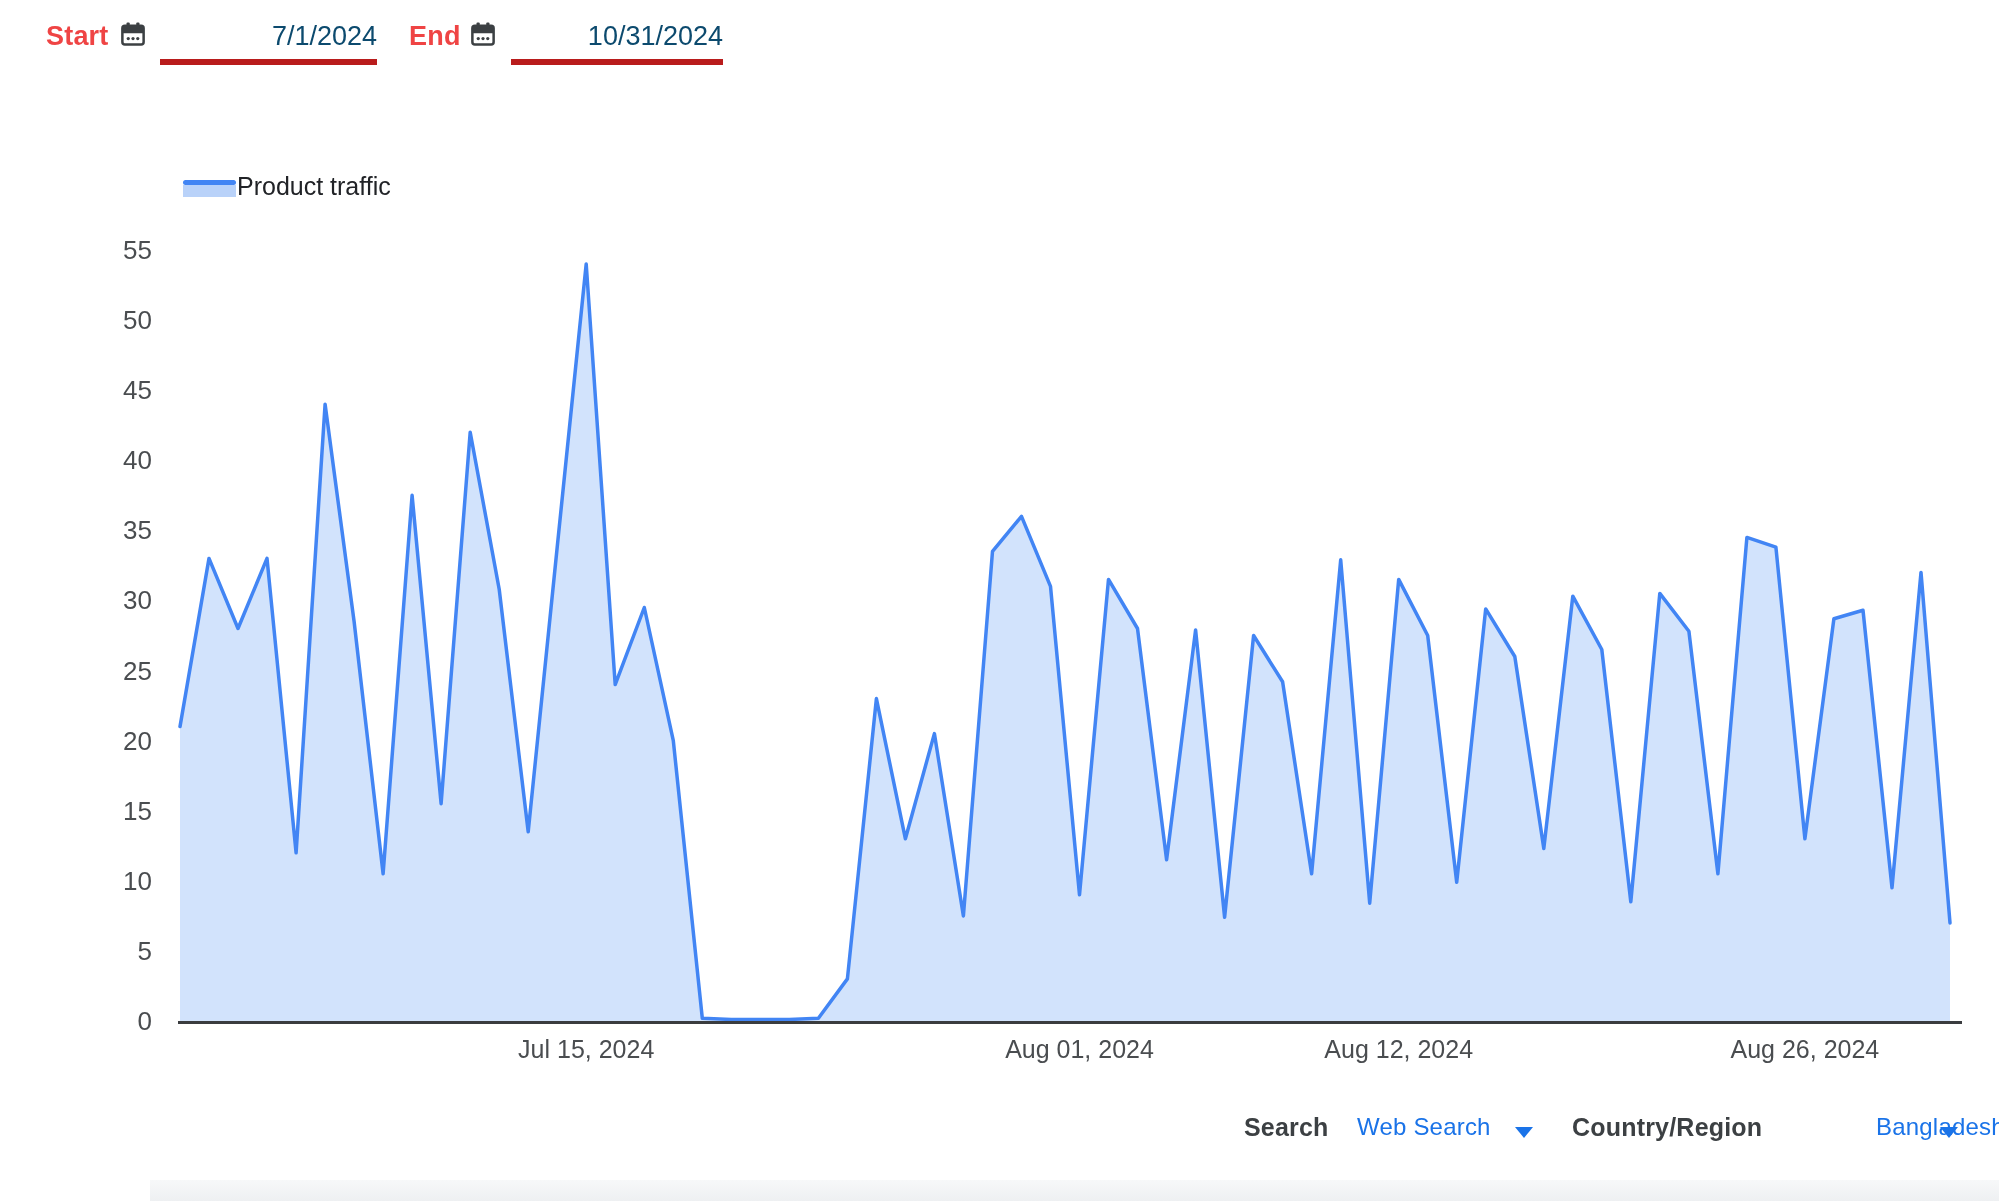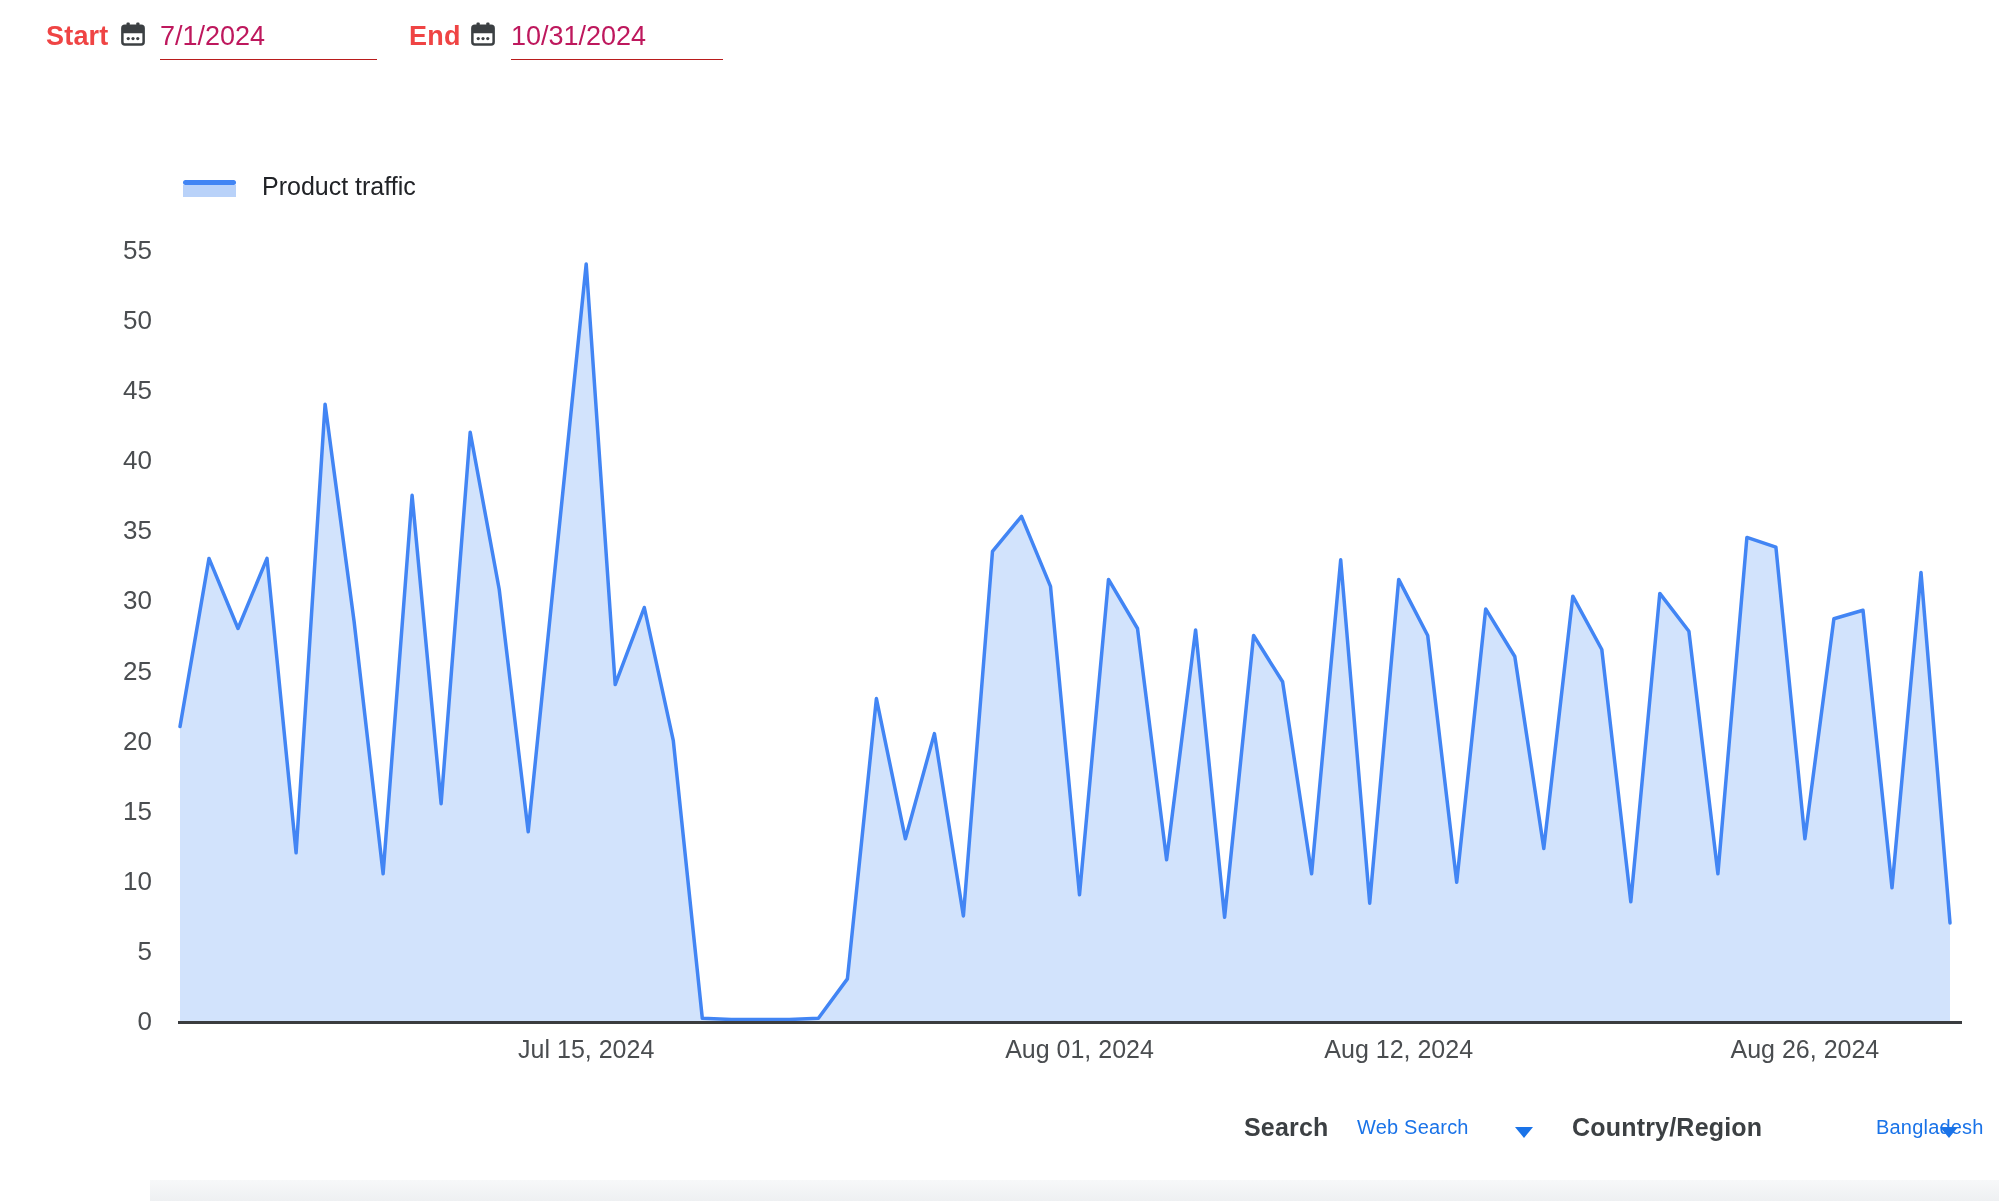--- a/index.html
+++ b/index.html
@@ -14,41 +14,41 @@
     font-size:27px;font-weight:700;color:#ef4444;line-height:32px;
     letter-spacing:.2px;
   }
   #start-label{left:46px;}
   #end-label{left:409px;}
   .cal-icon{position:absolute;top:20px;width:30px;height:30px;}
   #start-cal{left:118px;}
   #end-cal{left:468px;}
   .date-field{
     position:absolute;top:15px;height:44px;
-    border-bottom:1px solid #b91c1c;
-    text-align:left;line-height:42px;
-    font-size:27px;color:#be185d;
+    border-bottom:6px solid #b91c1c;
+    text-align:right;line-height:42px;
+    font-size:27px;color:#0c4a6e;
   }
   #start-field{left:160px;width:217px;}
   #end-field{left:511px;width:212px;}
   
   .legend{position:absolute;left:183px;top:172px;display:flex;align-items:center;}
   .legend-swatch{width:53px;margin-top:4px;}
   .legend-line{height:5px;background:#4285f4;border-radius:3px;}
   .legend-fill{height:12px;background:#b9d2f9;}
-  .legend-label{margin-left:26px;font-size:25px;color:#212327;line-height:28px;}
+  .legend-label{margin-left:1px;font-size:25px;color:#212327;line-height:28px;}
   
   #chart-svg{position:absolute;left:0;top:0;}
   
   .foot-label{
     position:absolute;top:1112px;font-size:25px;font-weight:600;
     color:#3c4043;line-height:30px;letter-spacing:.2px;
   }
   .foot-value{
-    position:absolute;top:1112px;font-size:20px;font-weight:500;
+    position:absolute;top:1112px;font-size:24px;font-weight:500;
     color:#1a73e8;line-height:30px;letter-spacing:.2px;cursor:pointer;
   }
   #product-label{left:1244px;}
   #product-value{left:1357px;}
   #region-label{left:1572px;}
   #region-value{left:1876px;text-align:center;}
   .dd-triangle{position:absolute;top:1127px;width:0;height:0;
     border-left:9px solid transparent;border-right:9px solid transparent;
     border-top:11px solid #1a73e8;cursor:pointer;}
   #product-dd{left:1515px;}

